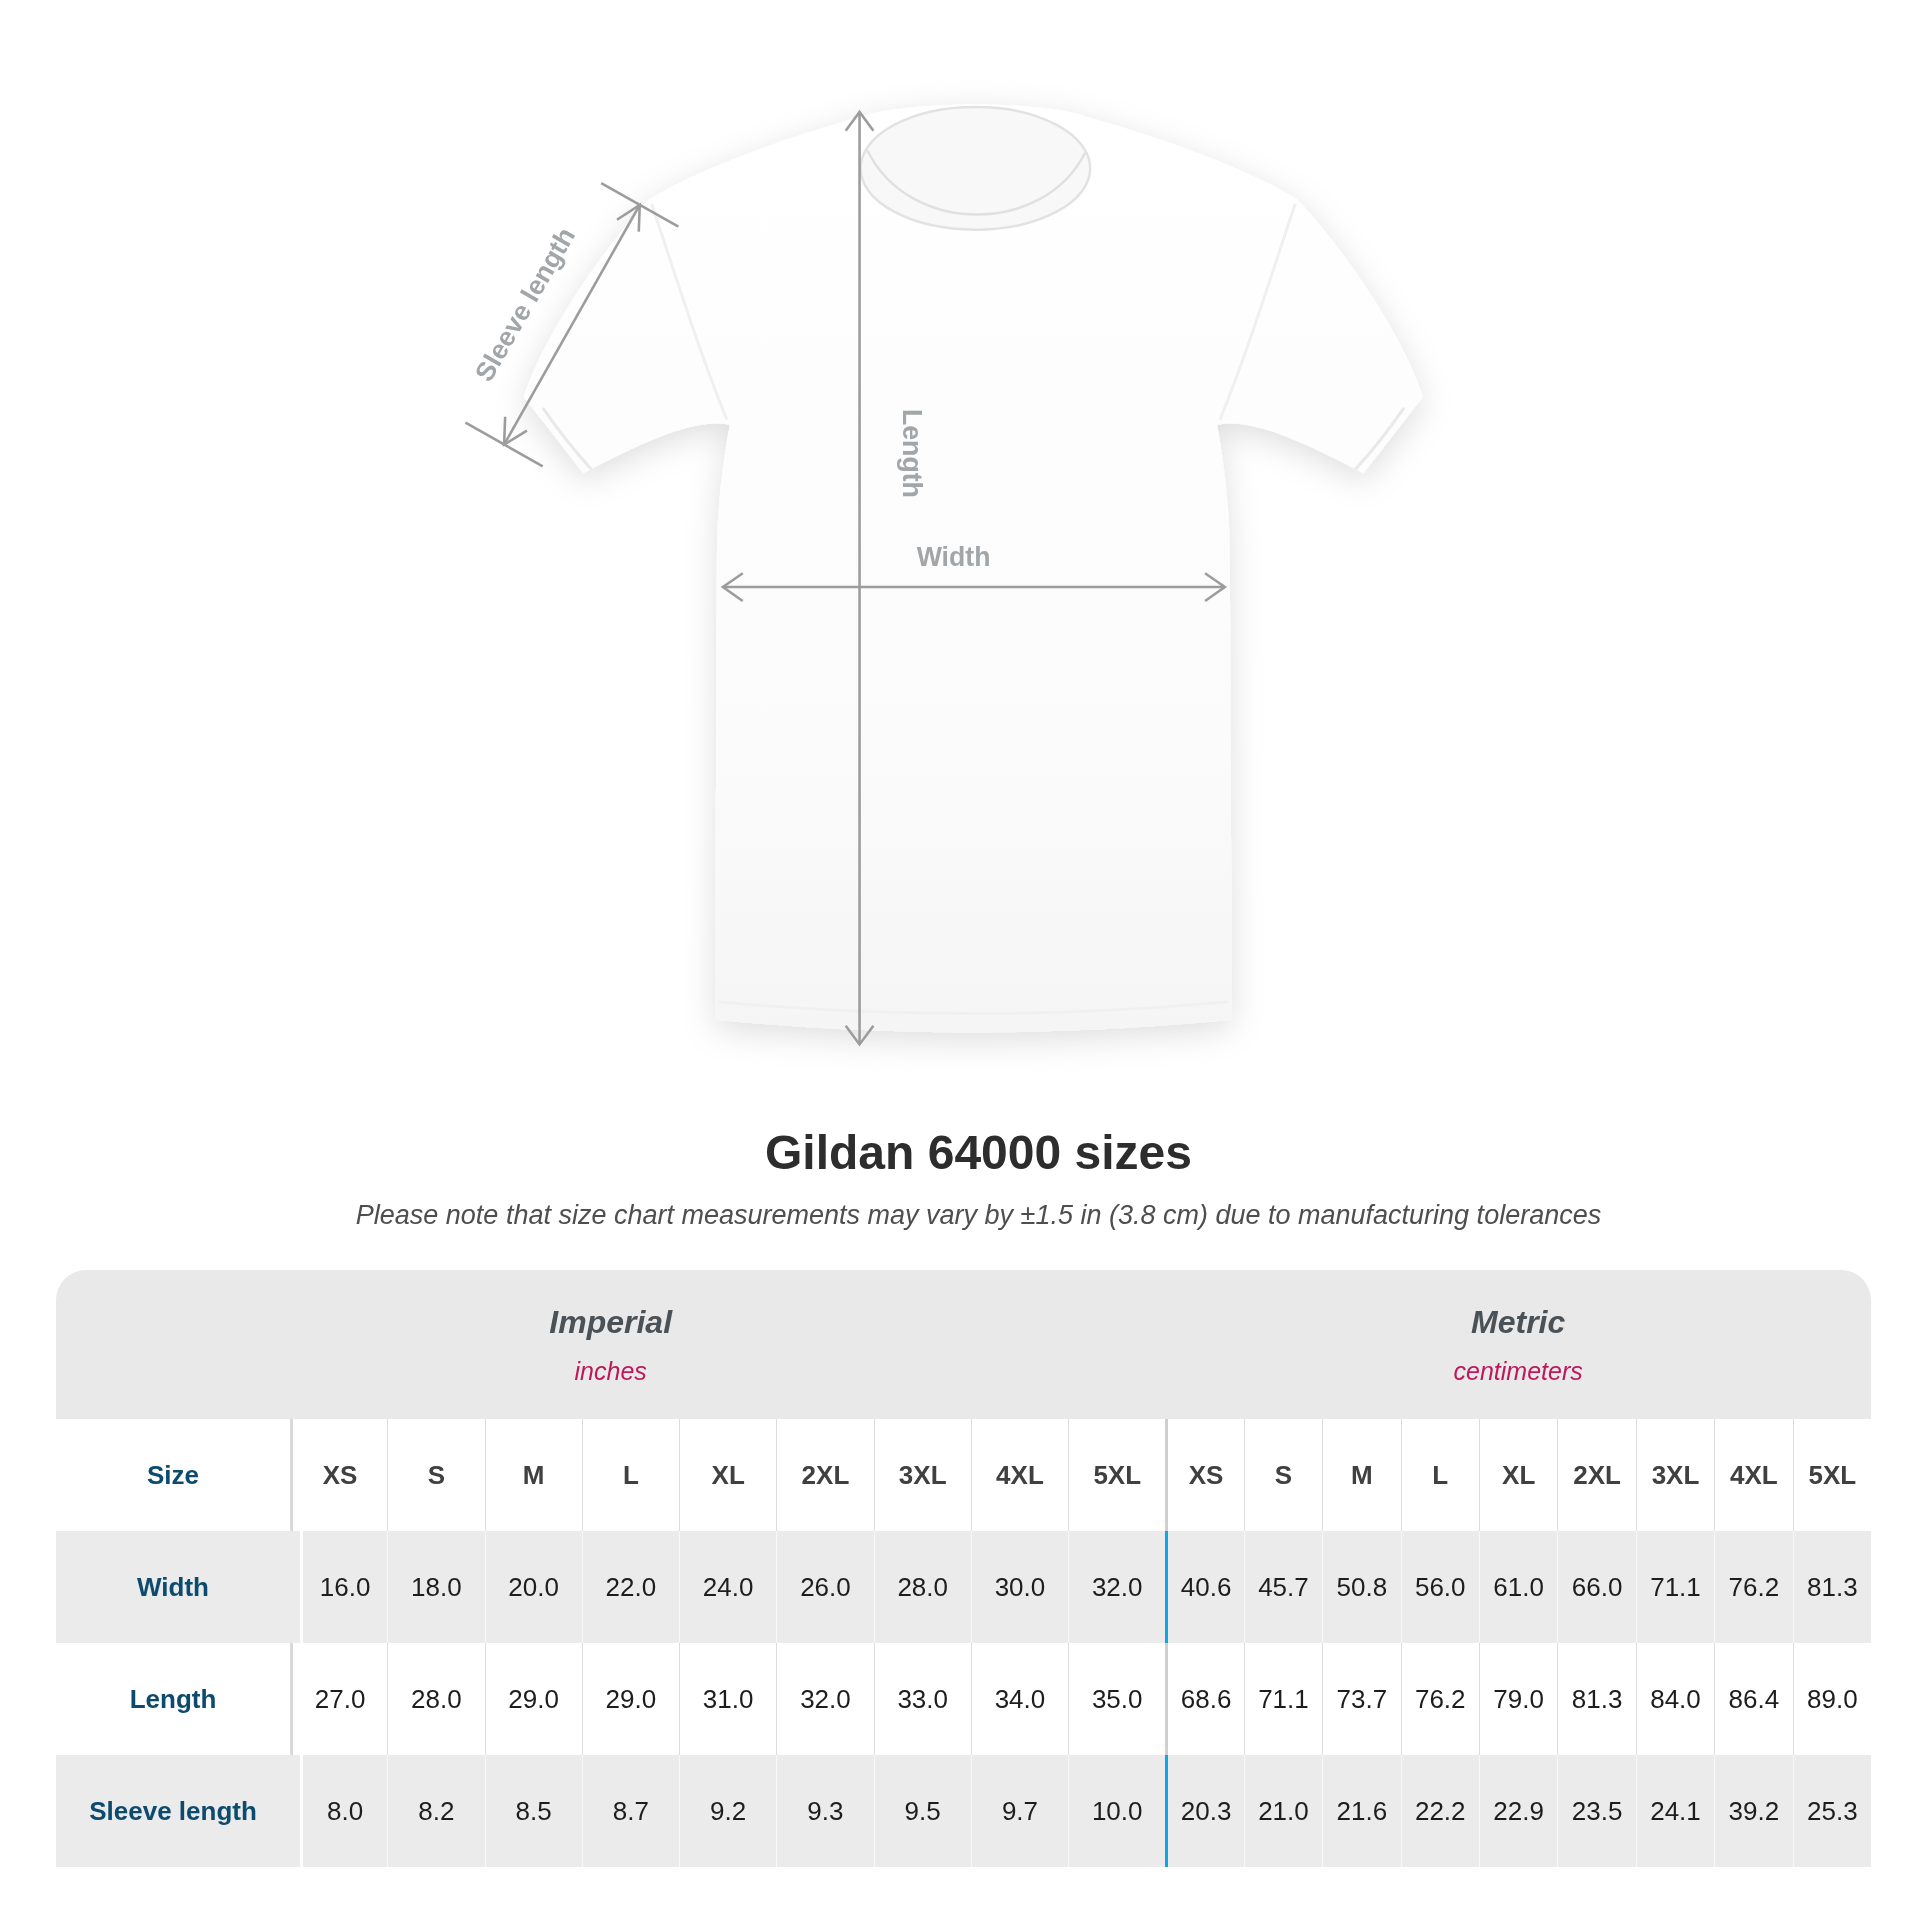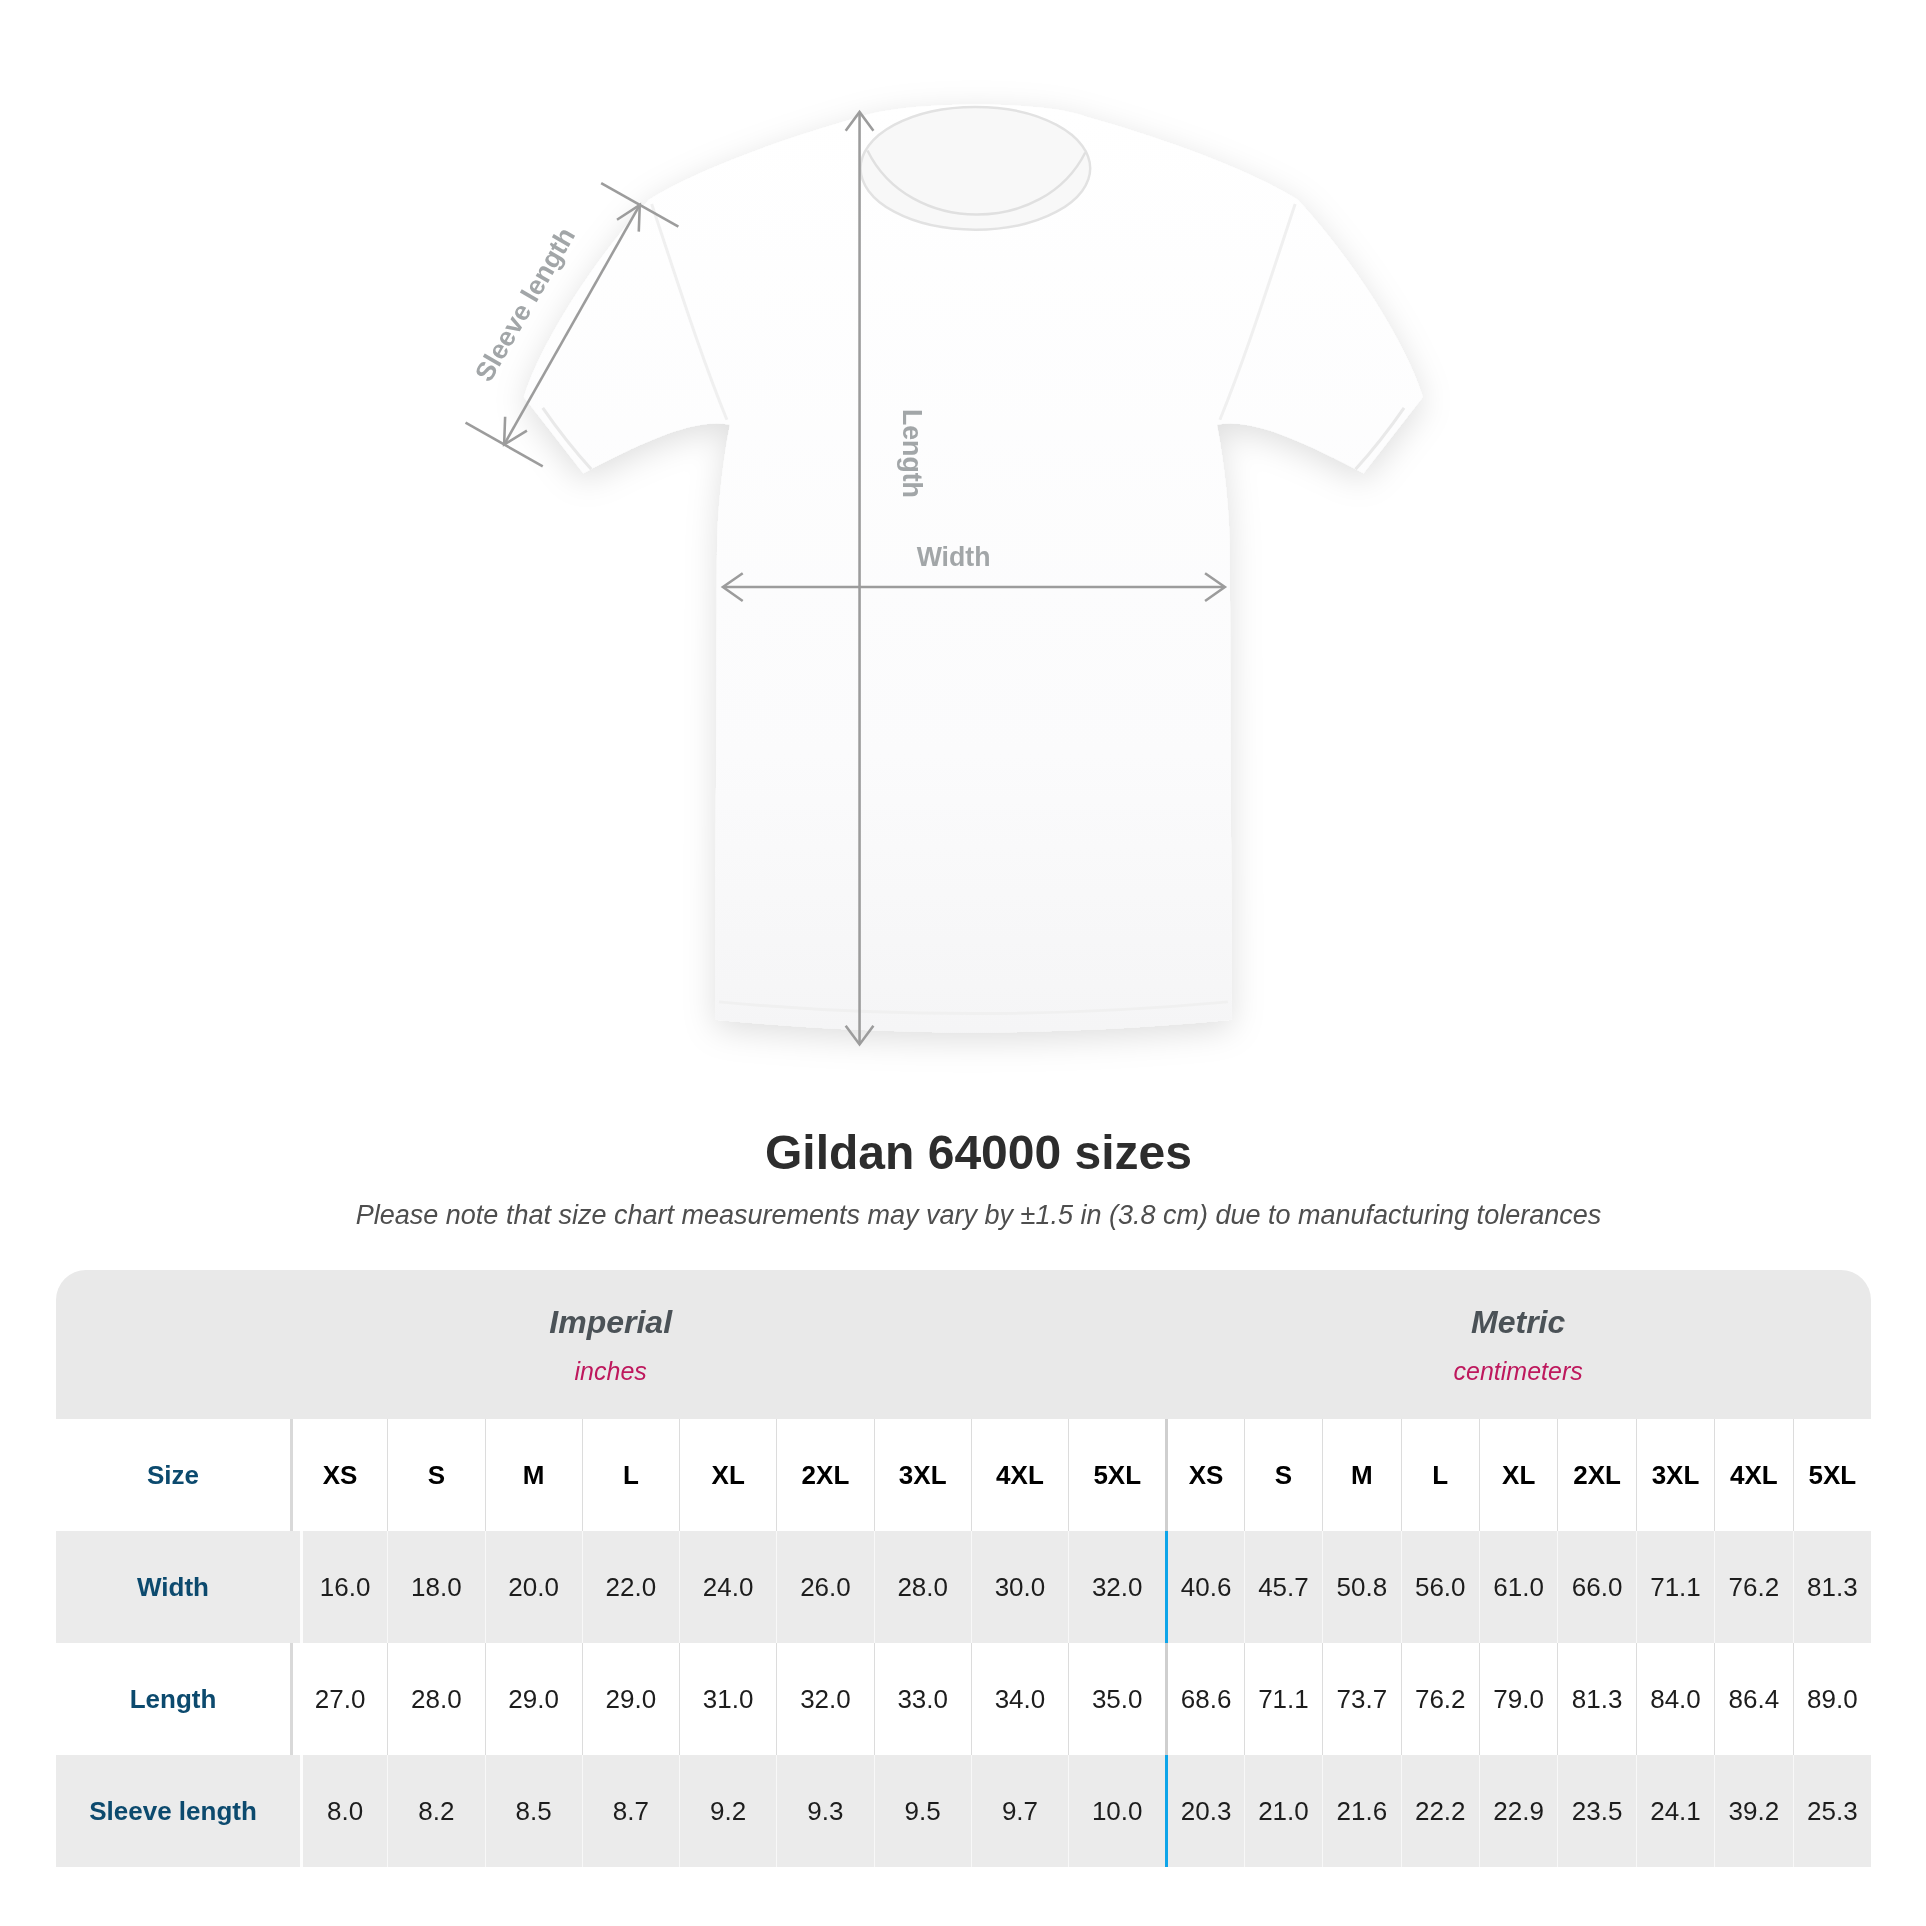--- a/index.html
+++ b/index.html
@@ -29,21 +29,21 @@
   .row-white{background:#ffffff;}
   .row-gray{background:#ebebeb;}
   .cell{display:flex;align-items:center;justify-content:center;}
   .row-white .cell{border-left:1px solid #dcdcdc;}
   .row-gray  .cell{border-left:1px solid #f8f8f8;}
   .cell.lbl{border-left:none !important;font-weight:bold;font-size:26px;color:#0c4a6e;}
   .row-white .c0{border-left:3px solid #d9d9d9;}
   .row-gray  .c0{border-left:3px solid #fdfdfd;margin-left:10px;}
   .row-white .m0{border-left:3px solid #cfcfcf;}
   .row-gray  .m0{border-left:3px solid #0ea5e9;}
-  .cell.head{font-weight:bold;font-size:26px;color:#000000;}
+  .cell.head{font-weight:bold;font-size:26px;color:#404040;}
   .cell.val{font-size:26px;color:#1d1d1d;}
 
   svg text.dim-label{font-family:"Liberation Sans","DejaVu Sans",sans-serif;
                      font-weight:bold;font-size:27px;fill:#a2a6a8;}
 </style>
 </head>
 <body>
 
 <div class="page">
 

